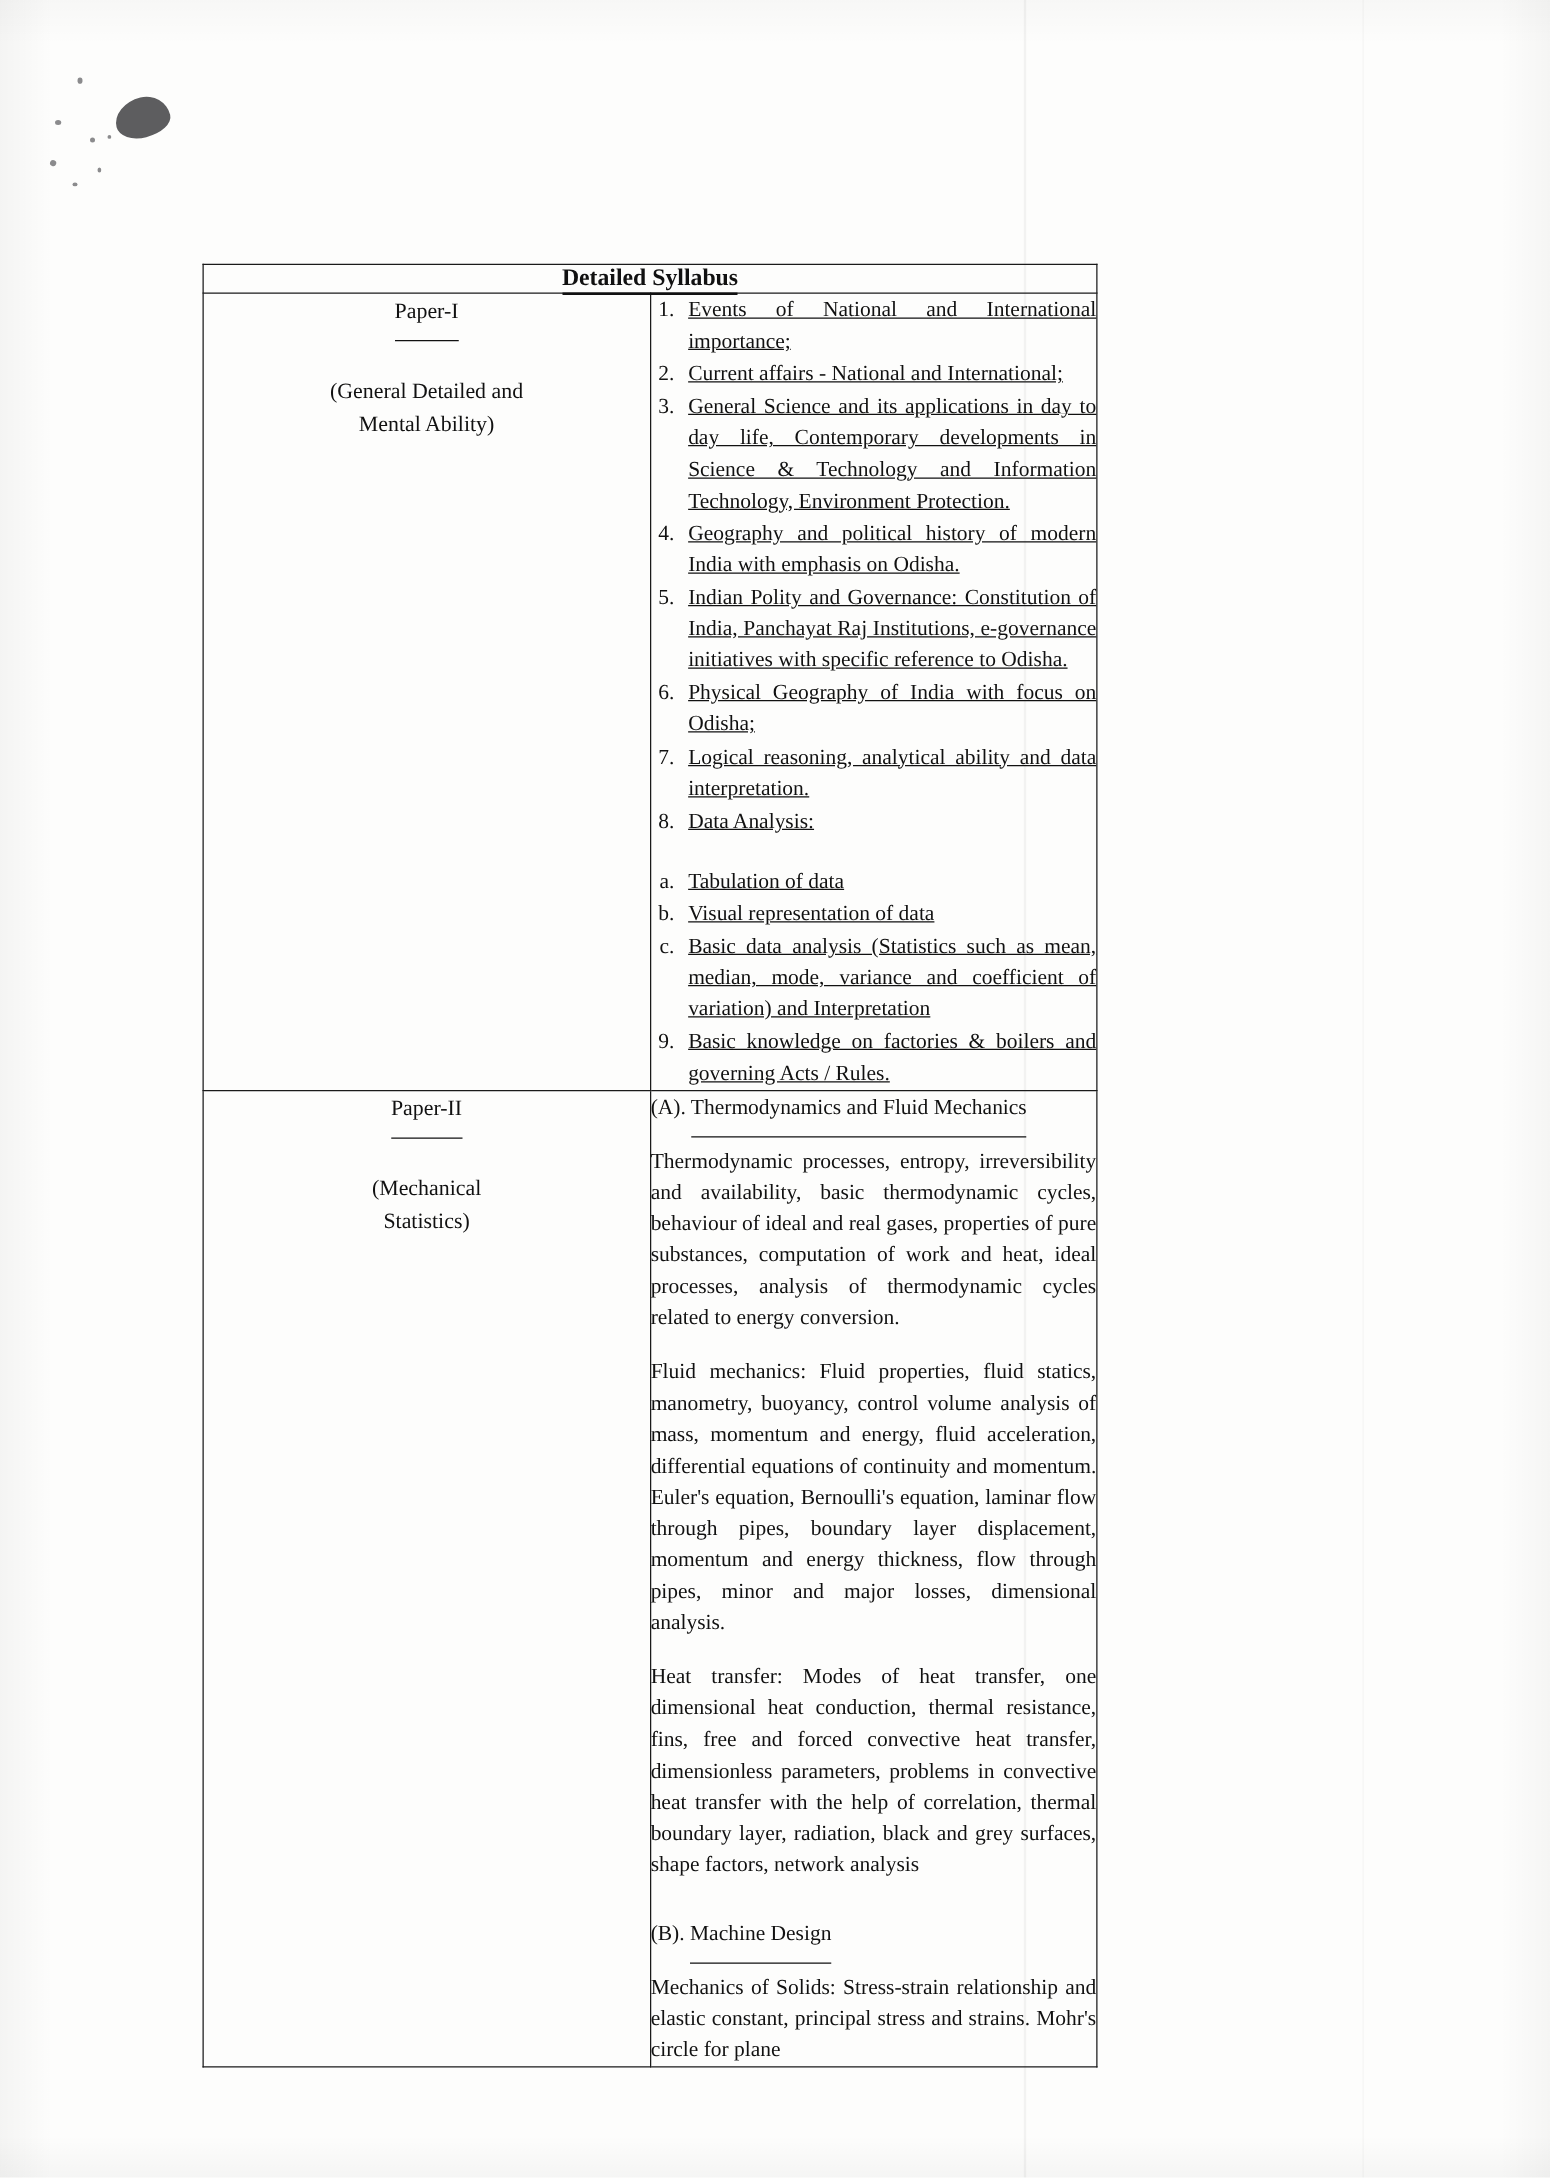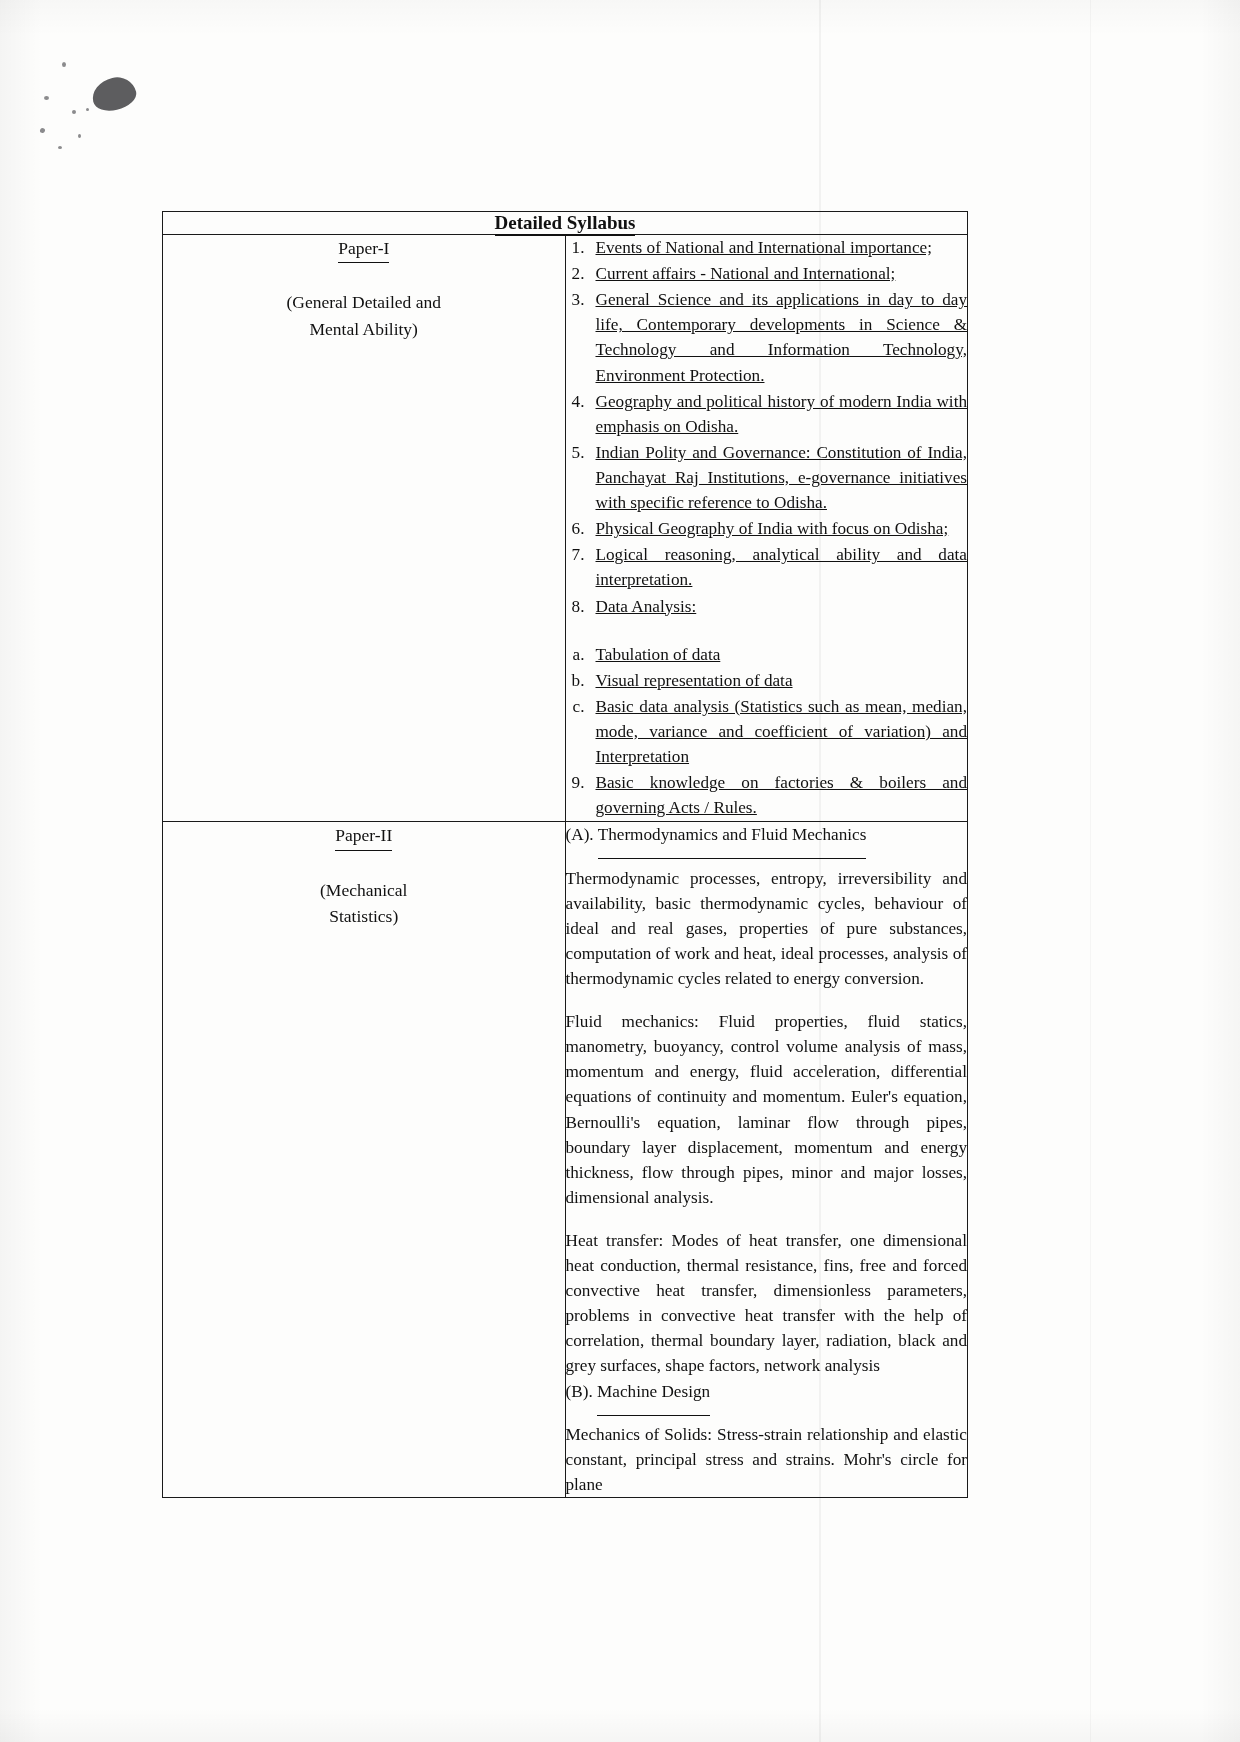--- a/index.html
+++ b/index.html
@@ -85,21 +85,21 @@
   .annexure-title span {
     border-bottom: 2px solid #111;
     padding-bottom: 1px;
   }
 
   
   .syllabus-table {
     position: absolute;
     left: 162px;
     top: 211px;
-    width: 806px;
+    width: 716px;
     border-collapse: collapse;
     table-layout: fixed;
   }
   .syllabus-table td, .syllabus-table th {
     border: 1.6px solid #1a1a1a;
     vertical-align: top;
     padding: 0;
   }
   .tbl-head {
     text-align: center;
@@ -111,21 +111,21 @@
 
   .col-left { width: 212px; }
   .col-right { width: 594px; }
 
   .paper-cell {
     text-align: center;
     font-size: 17.5px;
     line-height: 1.5;
     padding: 12px 10px 10px 10px;
   }
-  .paper-name { display: inline-block; border-bottom: 1.4px solid #111; padding-bottom: 1px; }
+  .paper-name { display: inline-block; border-bottom: 1.4px solid #111; padding-bottom: 11px; }
   .paper-sub { margin-top: 26px; }
   .paper-sub div { white-space: nowrap; }
 
   .content-cell {
     font-size: 17.2px;
     line-height: 1.46;
     padding: 11px 14px 10px 12px;
     text-align: justify;
   }
 
@@ -268,20 +268,20 @@
             <div>(Mechanical</div>
             <div>Statistics)</div>
           </div>
         </td>
         <td class="col-right content-cell">
           <div id="p2-sections">
               <div class="sec-heading"><span>(A). </span><span class="u">Thermodynamics and Fluid Mechanics</span></div>
               <p class="para">Thermodynamic processes, entropy, irreversibility and availability, basic thermodynamic cycles, behaviour of ideal and real gases, properties of pure substances, computation of work and heat, ideal processes, analysis of thermodynamic cycles related to energy conversion.</p>
               <p class="para">Fluid mechanics: Fluid properties, fluid statics, manometry, buoyancy, control volume analysis of mass, momentum and energy, fluid acceleration, differential equations of continuity and momentum. Euler's equation, Bernoulli's equation, laminar flow through pipes, boundary layer displacement, momentum and energy thickness, flow through pipes, minor and major losses, dimensional analysis.</p>
               <p class="para">Heat transfer: Modes of heat transfer, one dimensional heat conduction, thermal resistance, fins, free and forced convective heat transfer, dimensionless parameters, problems in convective heat transfer with the help of correlation, thermal boundary layer, radiation, black and grey surfaces, shape factors, network analysis</p>
-              <div class="sec-heading" style=""><span>(B). </span><span class="u">Machine Design</span></div>
+              <div class="sec-heading" style="margin-top: 30px;"><span>(B). </span><span class="u">Machine Design</span></div>
               <p class="para">Mechanics of Solids: Stress-strain relationship and elastic constant, principal stress and strains. Mohr's circle for plane</p>
             </div>
         </td>
       </tr>
     </tbody>
   </table>
 </div>
 
 </body></html>

